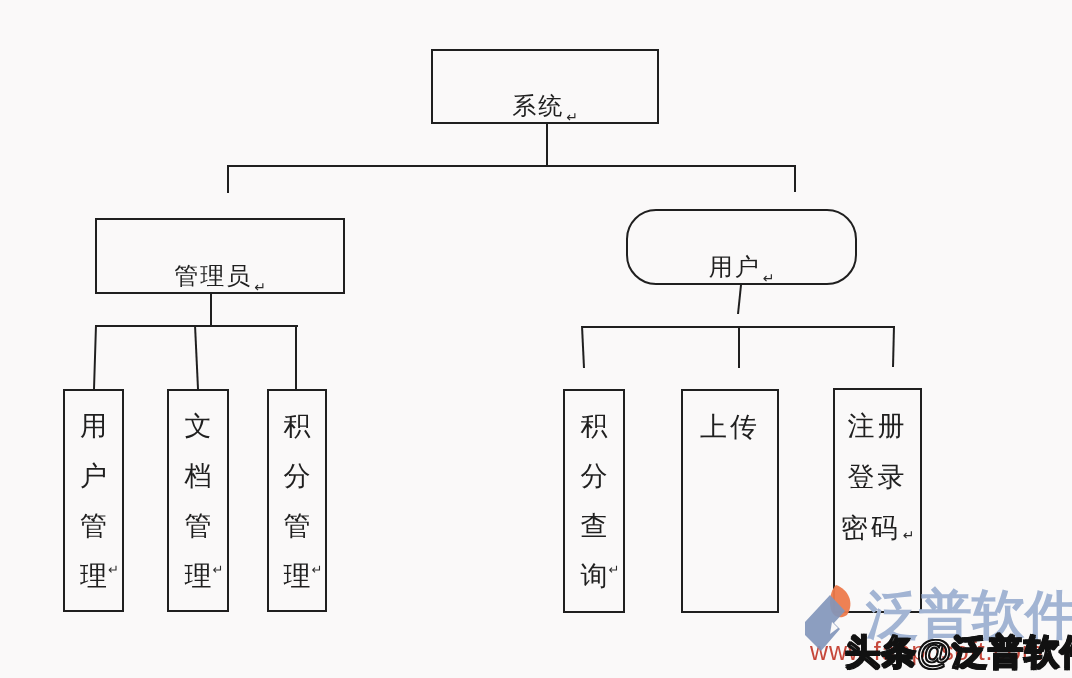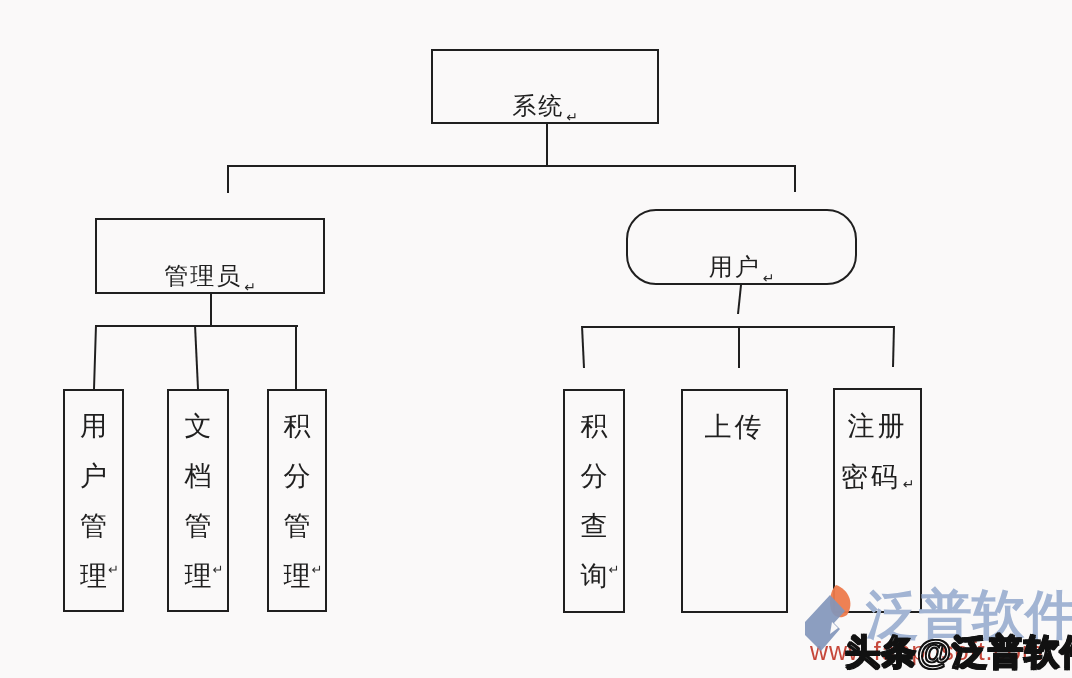--- a/index.html
+++ b/index.html
@@ -117,21 +117,21 @@
       <line x1="739" y1="326" x2="739" y2="368"></line>
       <line x1="894" y1="326" x2="893" y2="367"></line>
     </g>
   </svg>
 
   <div class="node hnode" style="left:431px;top:49px;width:228px;height:75px;">
     <span>系统</span>
       <span class="pmark">↵</span>
   </div>
 
-  <div class="node hnode" style="left:95px;top:218px;width:230px;height:76px;">
+  <div class="node hnode" style="left:95px;top:218px;width:250px;height:76px;">
     <span>管理员</span>
       <span class="pmark">↵</span>
   </div>
 
   <div class="node hnode" style="left:626px;top:209px;width:231px;height:76px;border-radius:30px;">
     <span>用户</span>
       <span class="pmark">↵</span>
   </div>
 
   <div class="node vnode" style="left:63px;top:389px;width:61px;height:223px;">
@@ -167,26 +167,27 @@
   <div class="node vnode" style="left:563px;top:389px;width:62px;height:224px;">
     <span class="vchar">积</span>
     <span class="vchar">分</span>
     <span class="vchar">查</span>
     <span class="vchar">
       <span>询</span>
       <span class="pmark vmark">↵</span>
     </span>
   </div>
 
-  <div class="node rnode" style="left:681px;top:389px;width:107px;height:224px;gap:36px;">
+  <div class="node rnode" style="left:681px;top:389px;width:98px;height:224px;gap:36px;">
     <div class="hrow"><span>上传</span></div>
   </div>
 
   <div class="node rnode" style="left:833px;top:388px;width:89px;height:225px;">
     <div class="hrow"><span>注册</span></div>
+    <div class="hrow"><span>登录</span></div>
     <div class="hrow"><span>密码</span><span class="pmark">↵</span></div>
   </div>
 
   <div class="wm-url">www.fanpusoft.com</div>
 
   <svg class="wm-logo" width="66" height="72" viewBox="0 0 66 72">
     <path d="M34 3 C46 7 53 21 45 33 C36 39 28 33 28 21 C28 13 30 7 34 3 Z" fill="#ed7a4b" opacity="0.95"></path>
     <path d="M3 40 L28 13 L43 29 L32 41 L38 47 L19 69 L3 53 Z" fill="#8296bb" opacity="0.92"></path>
     <path d="M30 40 L36 46 L28 52 Z" fill="#faf9f9"></path>
   </svg>

